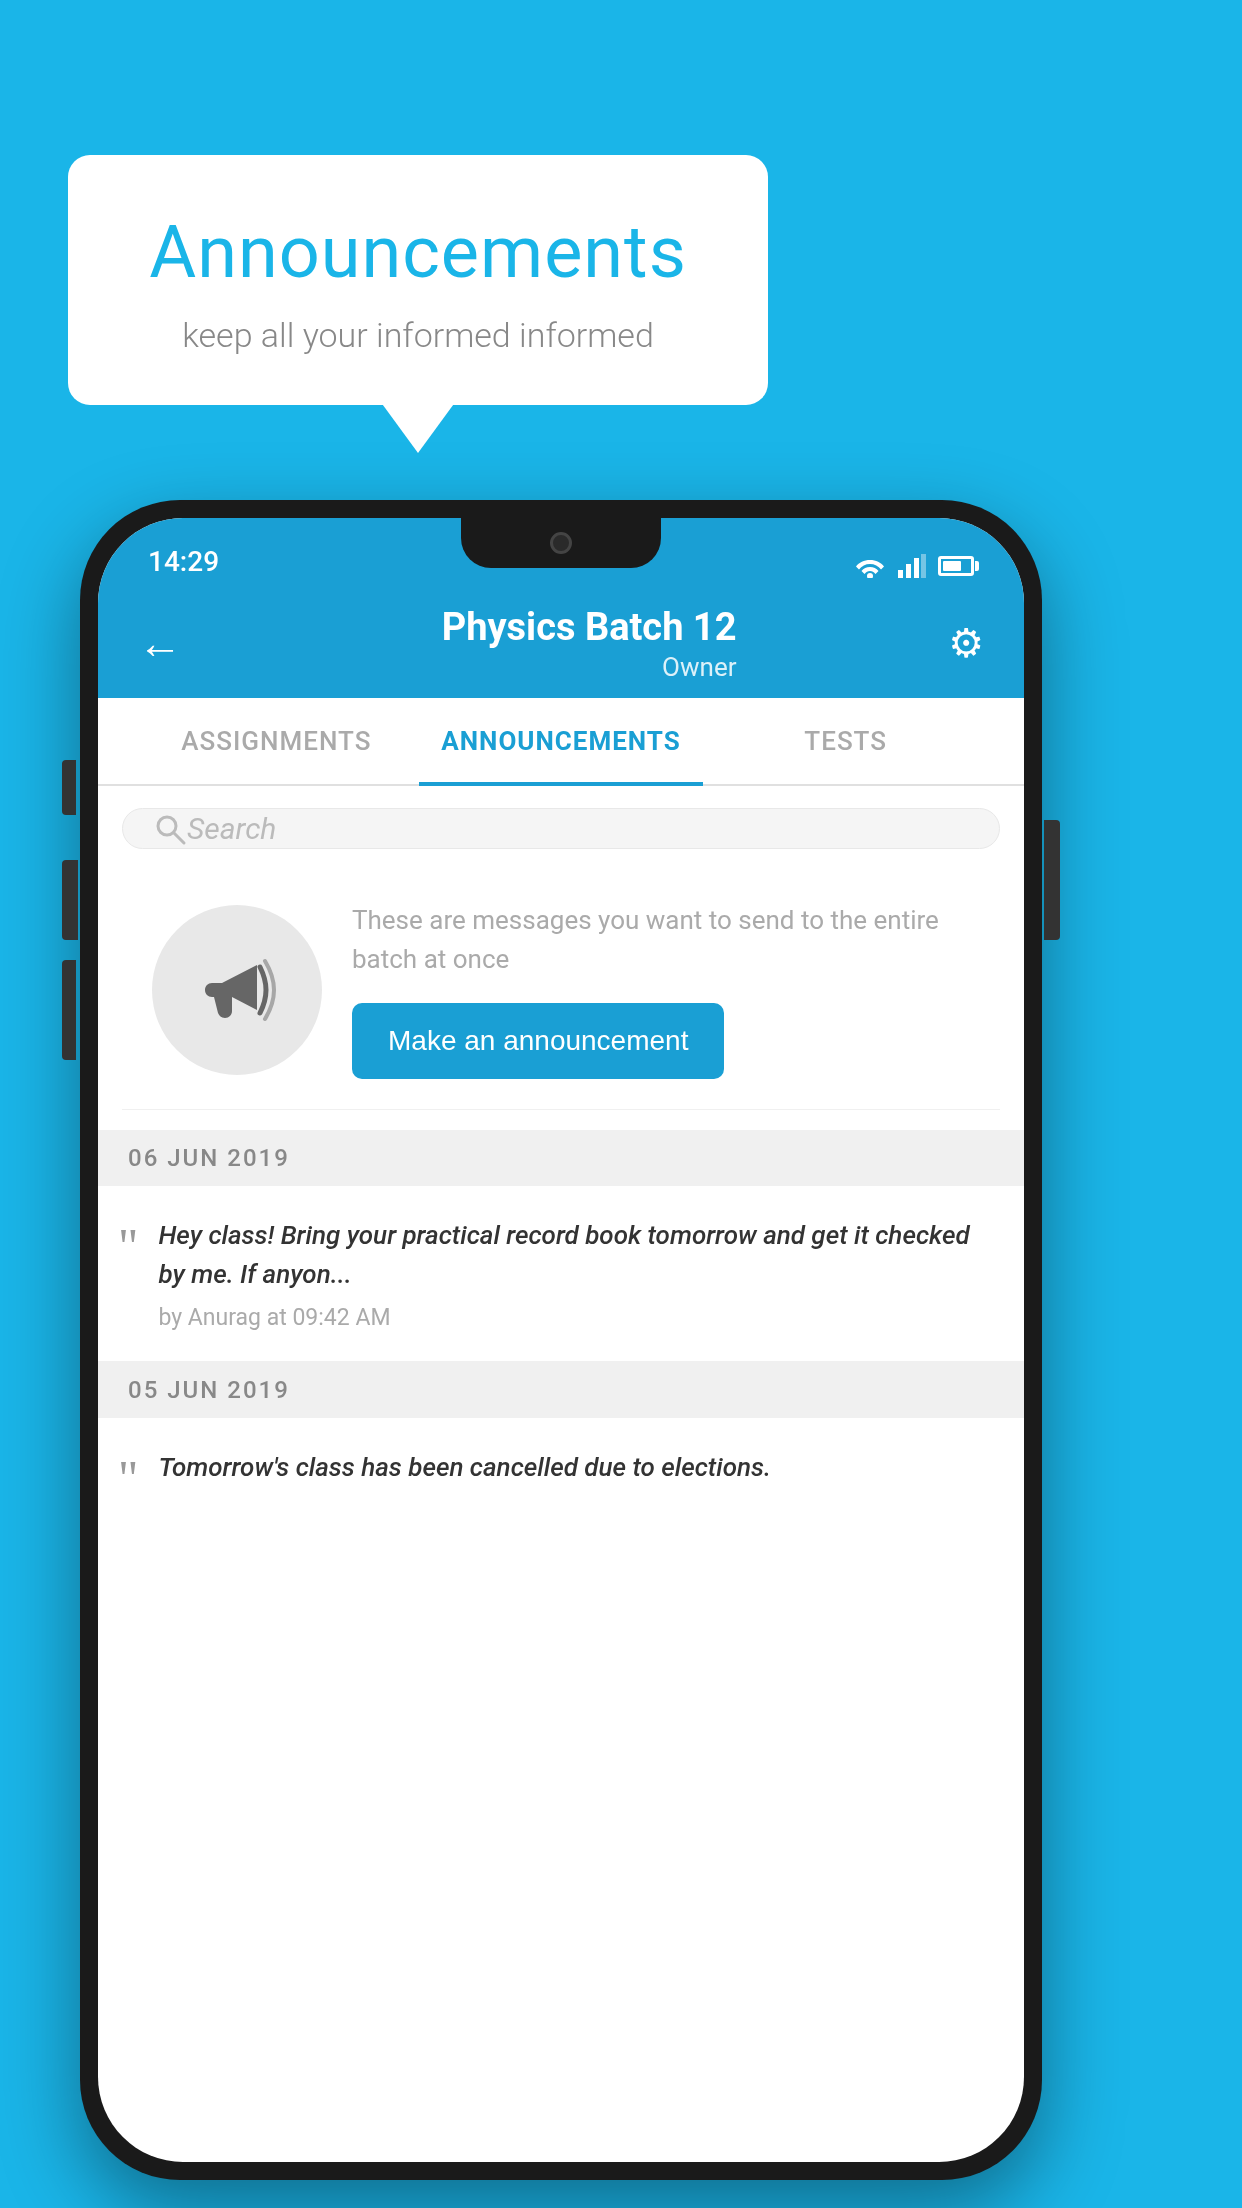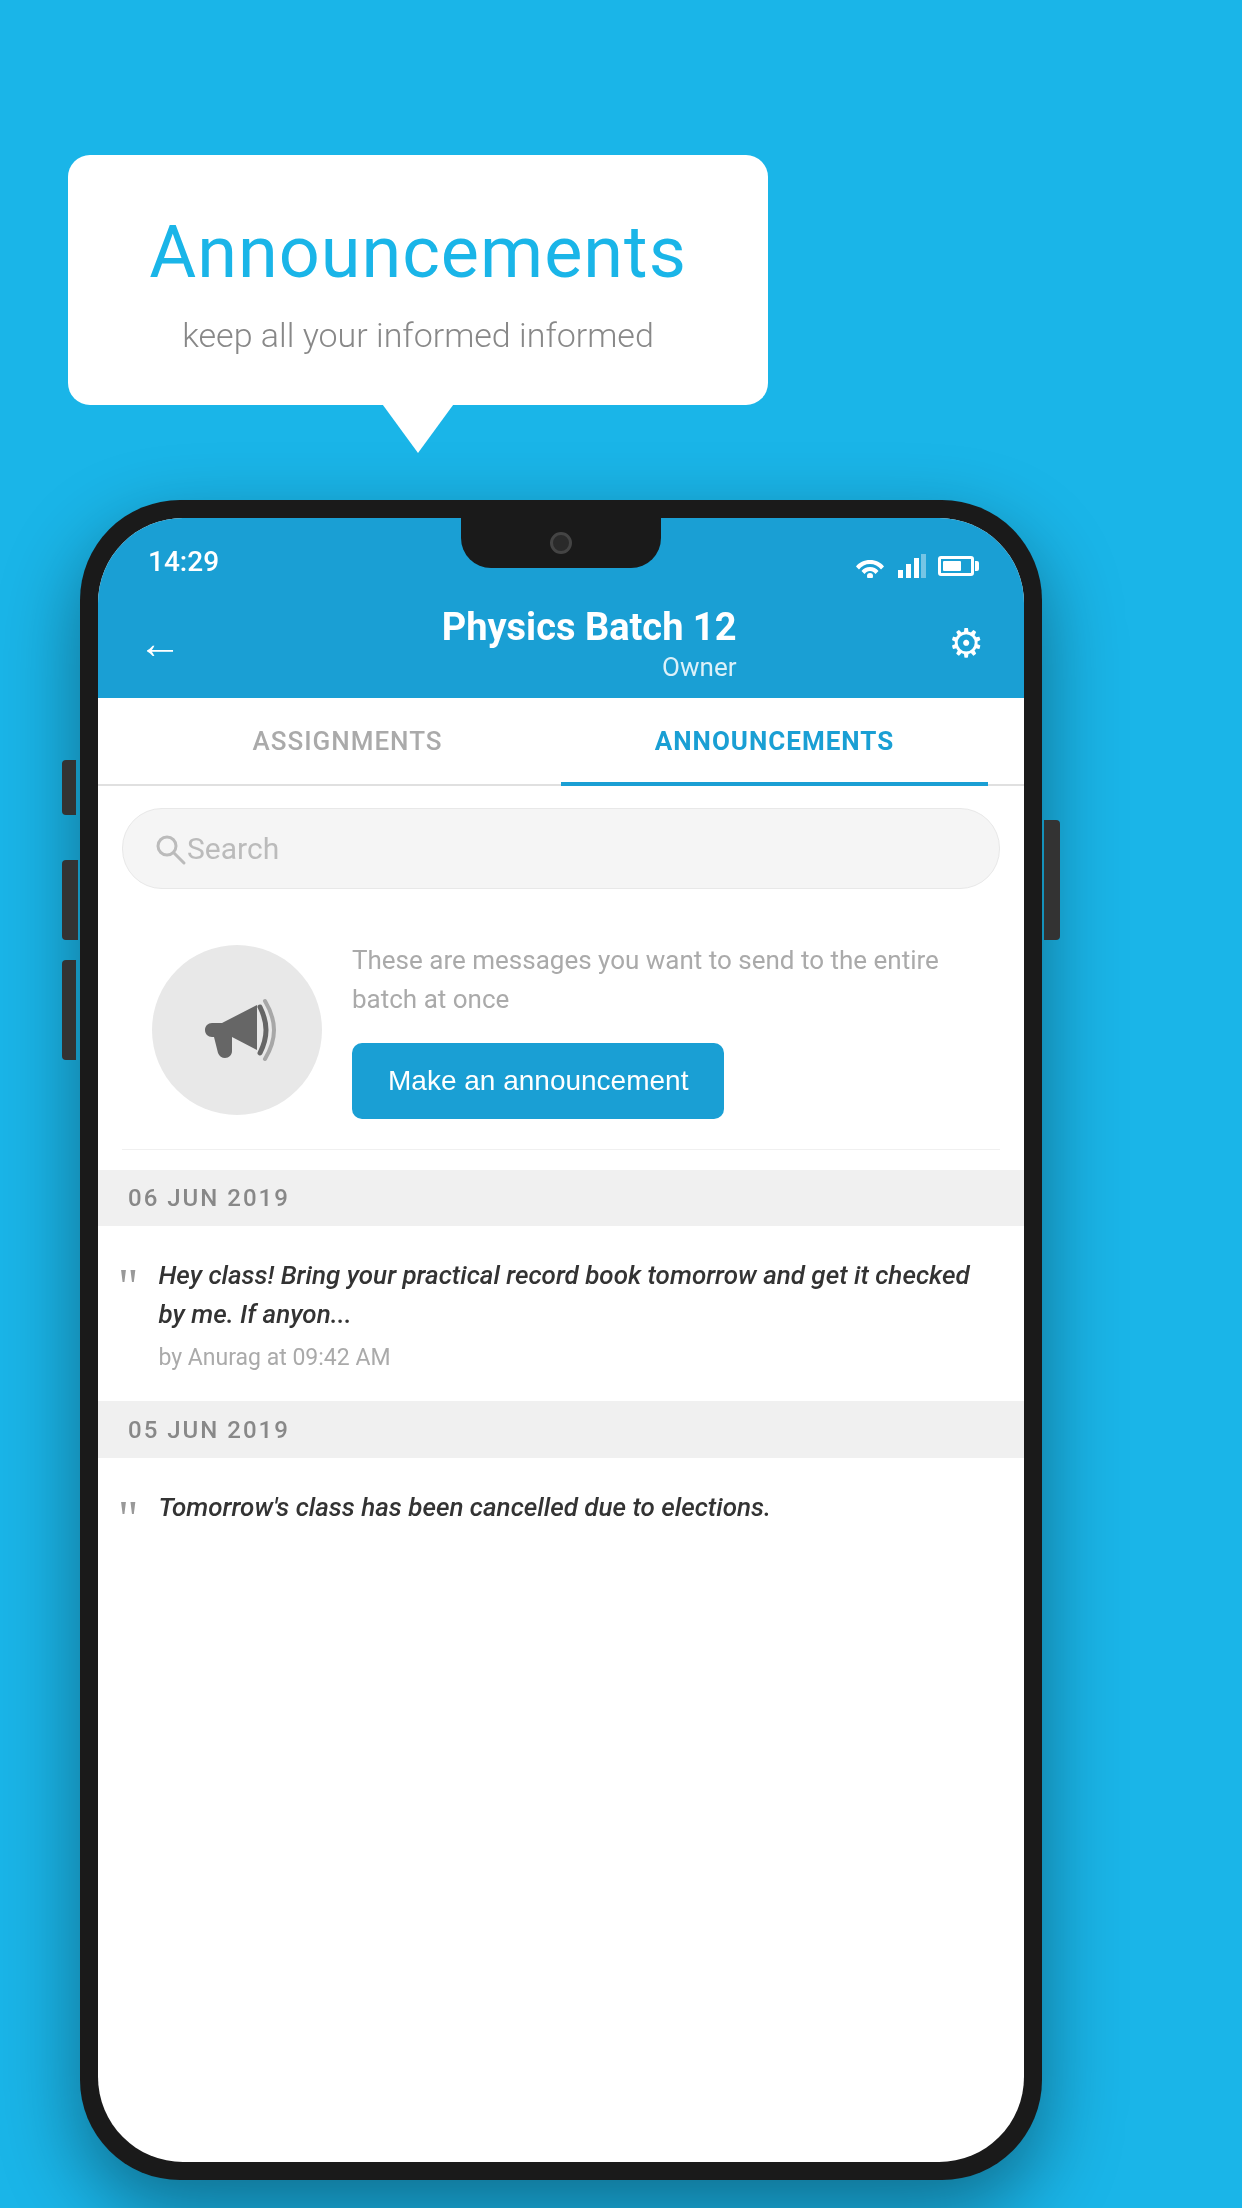--- a/index.html
+++ b/index.html
@@ -260,22 +260,23 @@
       background: #1a9fd4;
     }
 
     
     .search-bar {
       margin: 22px 24px;
       background: #f5f5f5;
       border-radius: 40px;
       display: flex;
       align-items: center;
-      padding: 22px 30px;
+      padding: 2px 30px;
       border: 1px solid #e8e8e8;
+      font-style: italic;
     }
 
     .search-text {
       color: #bbb;
       font-size: 30px;
     }
 
     
     .empty-state {
       background: white;
@@ -431,20 +432,23 @@
         <span class="gear-icon">⚙</span>
       </div>
 
       <div class="tabs">
         <div class="tab">
           <span>ASSIGNMENTS</span>
         </div>
         <div class="tab active">
           <span>ANNOUNCEMENTS</span>
         </div>
+        <div class="tab">
+          <span>TESTS</span>
+        </div>
       </div>
 
       <div class="search-bar">
         <svg width="34" height="34" viewBox="0 0 34 34" fill="#bbb">
           <circle cx="14" cy="14" r="9" stroke="#bbb" stroke-width="3" fill="none"></circle>
           <line x1="21" y1="21" x2="31" y2="31" stroke="#bbb" stroke-width="3" stroke-linecap="round"></line>
         </svg>
         <span class="search-text">Search</span>
       </div>
 

